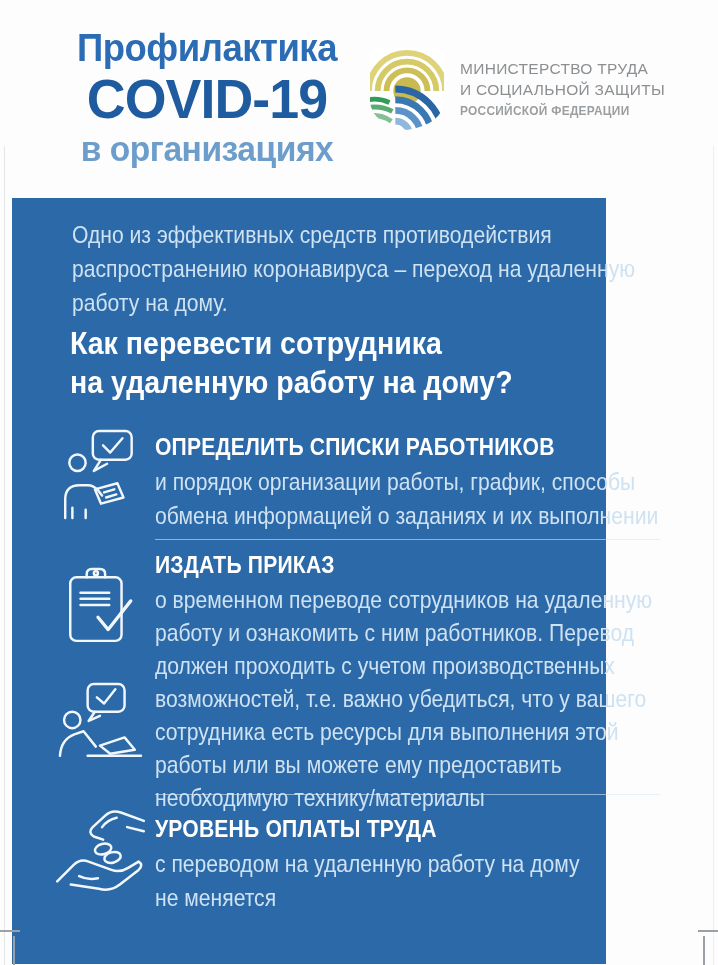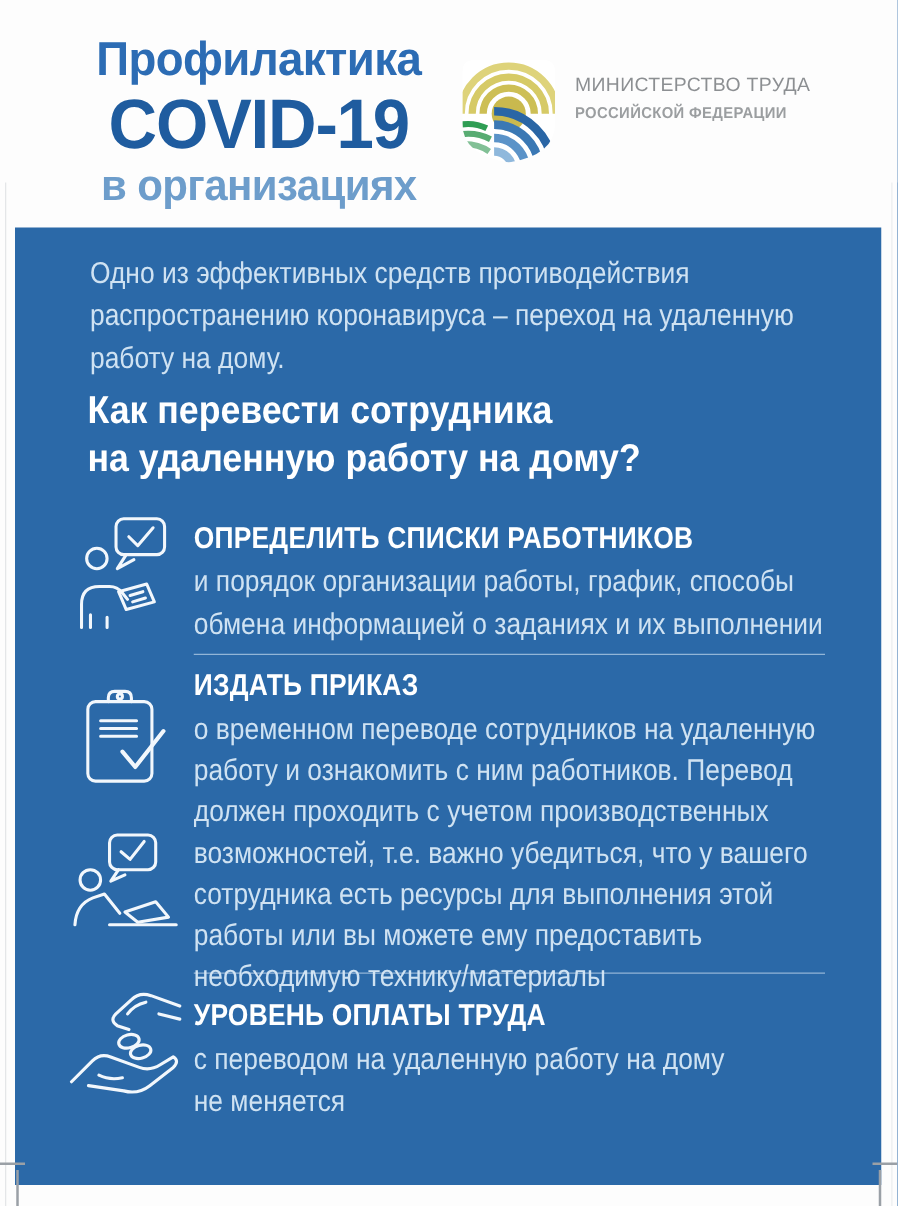--- a/index.html
+++ b/index.html
@@ -24,21 +24,21 @@
   .title-l3{color:#6d9dcb;font-size:35px;font-weight:bold;line-height:42px;letter-spacing:-0.5px;}
 
   .ministry{position:absolute;left:366px;top:44px;display:flex;align-items:flex-start;}
   .emblem{width:82px;height:88px;flex:0 0 auto;}
   .ministry-text{margin-left:12px;padding-top:14px;}
   .ministry-b{color:#8c8f92;font-size:15.5px;font-weight:normal;line-height:21px;letter-spacing:0.3px;}
   .ministry-s{color:#9b9ea0;font-size:12.5px;font-weight:bold;line-height:19px;letter-spacing:0.3px;margin-top:2px;transform:scaleX(0.95);transform-origin:left top;}
 
   
   .panel{
-    position:absolute;left:12px;top:182px;width:693px;height:766px;
+    position:absolute;left:12px;top:198px;width:594px;height:766px;
     background:#2b69a8;color:#cfe2f2;
   }
   .intro{
     position:absolute;left:60px;top:20px;width:640px;
     font-size:24px;line-height:34px;color:#cfe2f2;
     transform:scaleX(0.88);transform-origin:left top;
   }
   .question{
     position:absolute;left:58px;top:126px;width:560px;
     font-size:31px;line-height:39px;font-weight:bold;color:#ffffff;
@@ -93,20 +93,21 @@
           <path d="M2,73 Q16,72 26,79" stroke="#82c096" stroke-width="5" fill="none"></path>
           <path d="M2,81 Q13,81 21,87" stroke="#a9d5b7" stroke-width="5" fill="none"></path>
           <path d="M30,79 A15,15 0 0 1 45,94" stroke="#8fb8dc" stroke-width="7" fill="none"></path>
           <path d="M30,68 A26,26 0 0 1 56,94" stroke="#5b93c8" stroke-width="7" fill="none"></path>
           <path d="M30,57 A37,37 0 0 1 67,94" stroke="#3a78b4" stroke-width="7" fill="none"></path>
           <path d="M30,46 A48,48 0 0 1 78,94" stroke="#2a66a5" stroke-width="7" fill="none"></path>
         </g>
       </svg>
       <div class="ministry-text">
         <div class="ministry-b">МИНИСТЕРСТВО ТРУДА</div>
+        <div class="ministry-b">И СОЦИАЛЬНОЙ ЗАЩИТЫ</div>
         <div class="ministry-s">РОССИЙСКОЙ ФЕДЕРАЦИИ</div>
       </div>
     </div>
   </div>
 
   <div class="panel">
 
     <div class="intro">Одно из эффективных средств противодействия распространению коронавируса – переход на удаленную работу на дому.</div>
 
     <div class="question">Как перевести сотрудника

